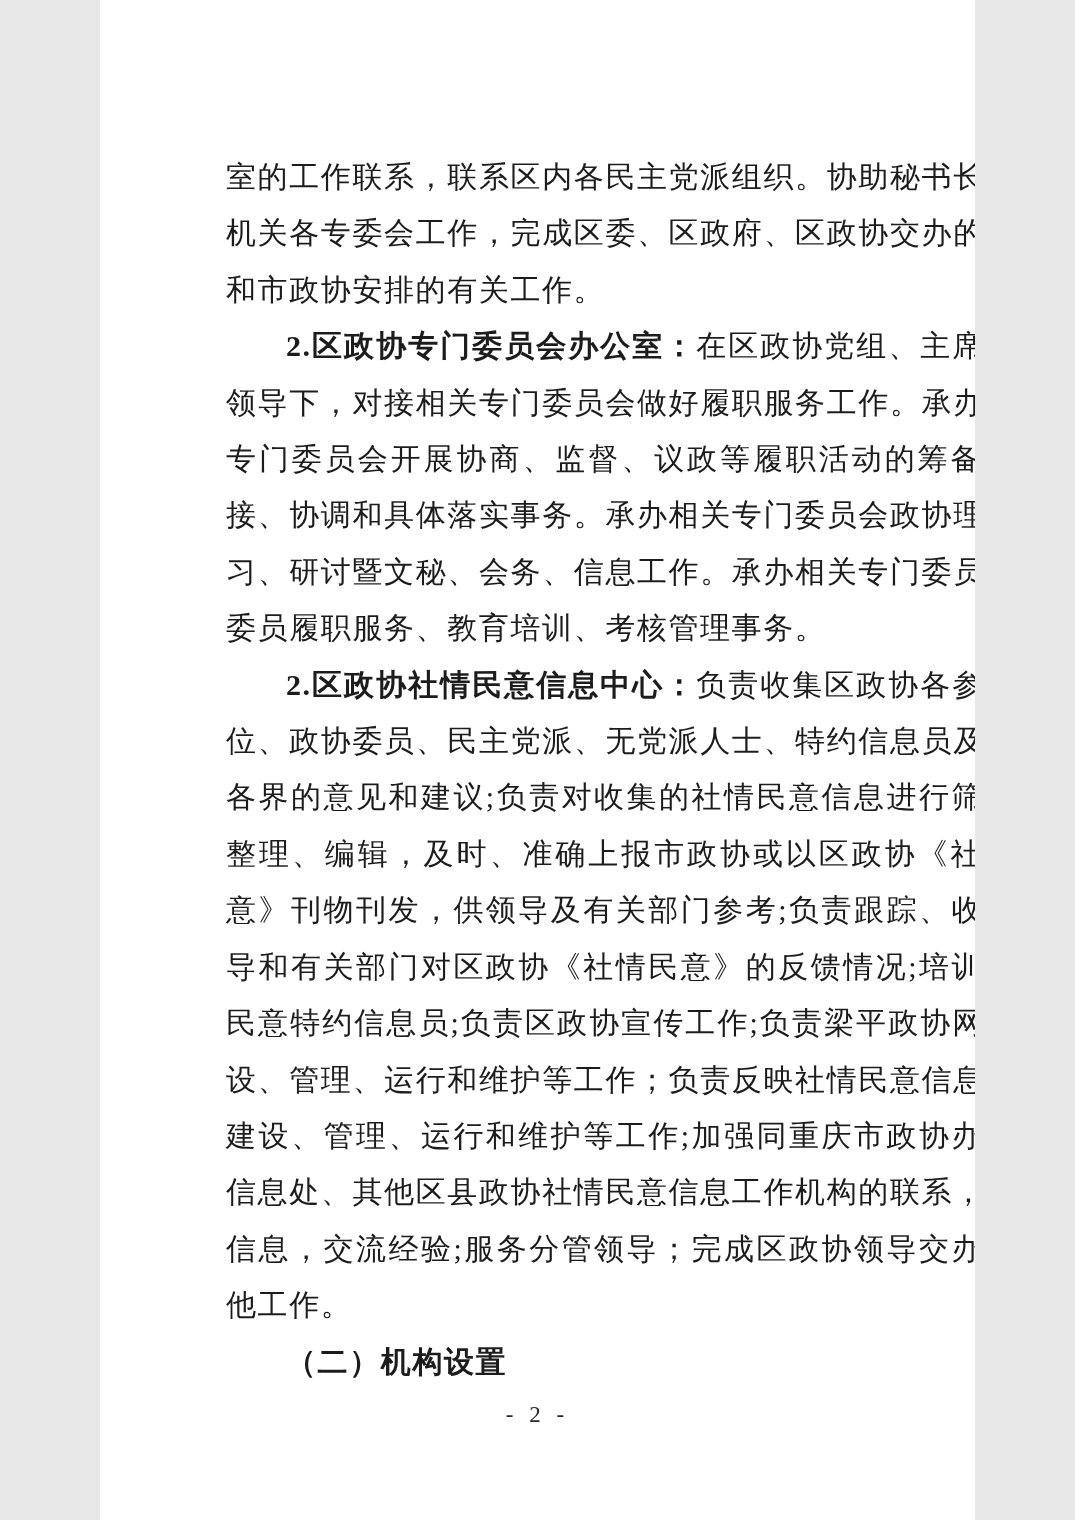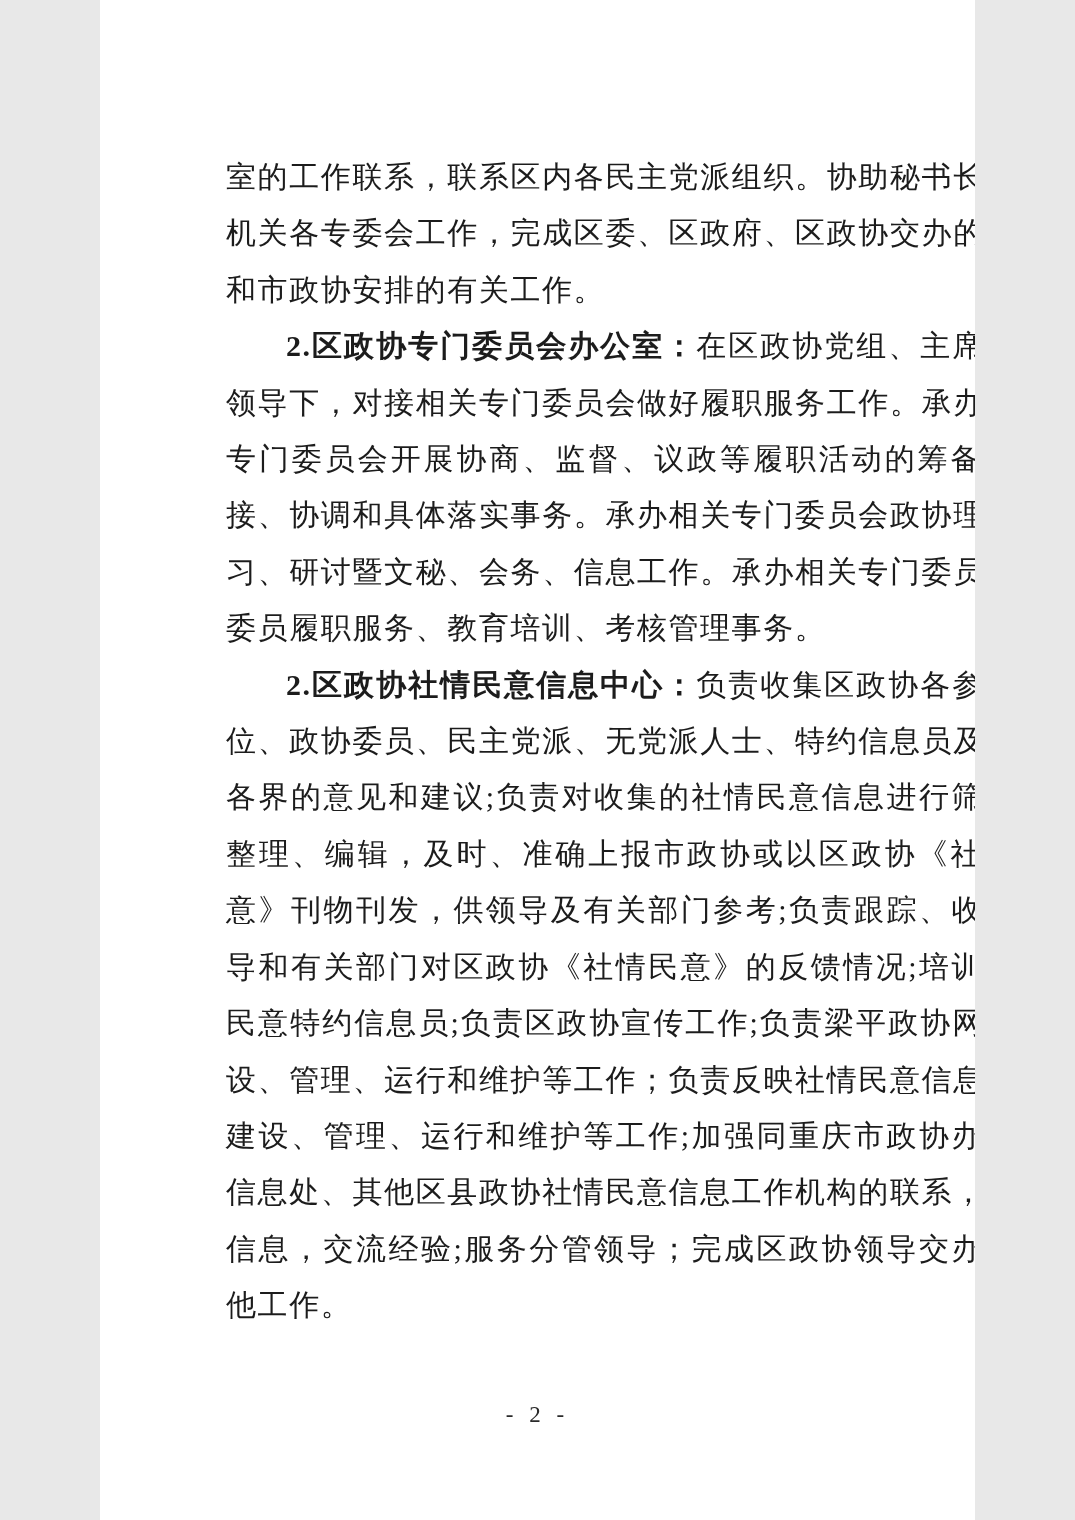--- a/index.html
+++ b/index.html
@@ -62,17 +62,18 @@
 
 <div class="page">
   <div class="content">
 
     <p class="para"><span>室的工作联系，联系区内各民主党派组织。协助秘书长协调机关各专委会工作，完成区委、区政府、区政协交办的工作和市政协安排的有关工作。</span></p>
 
     <p class="para para-indent"><span class="para-lead">2.区政协专门委员会办公室：</span><span>在区政协党组、主席会议领导下，对接相关专门委员会做好履职服务工作。承办相关专门委员会开展协商、监督、议政等履职活动的筹备、衔接、协调和具体落实事务。承办相关专门委员会政协理论学习、研讨暨文秘、会务、信息工作。承办相关专门委员会的委员履职服务、教育培训、考核管理事务。</span></p>
 
     <p class="para para-indent"><span class="para-lead">2.区政协社情民意信息中心：</span><span>负责收集区政协各参加单位、政协委员、民主党派、无党派人士、特约信息员及社会各界的意见和建议;负责对收集的社情民意信息进行筛选、整理、编辑，及时、准确上报市政协或以区政协《社情民意》刊物刊发，供领导及有关部门参考;负责跟踪、收集领导和有关部门对区政协《社情民意》的反馈情况;培训社情民意特约信息员;负责区政协宣传工作;负责梁平政协网的建设、管理、运行和维护等工作；负责反映社情民意信息系统建设、管理、运行和维护等工作;加强同重庆市政协办公厅信息处、其他区县政协社情民意信息工作机构的联系，互通信息，交流经验;服务分管领导；完成区政协领导交办的其他工作。</span></p>
 
+    <p class="section-heading">（二）机构设置</p>
 
   </div>
 
   <div class="page-number">- 2 -</div>
 </div>
 
 </body></html>

